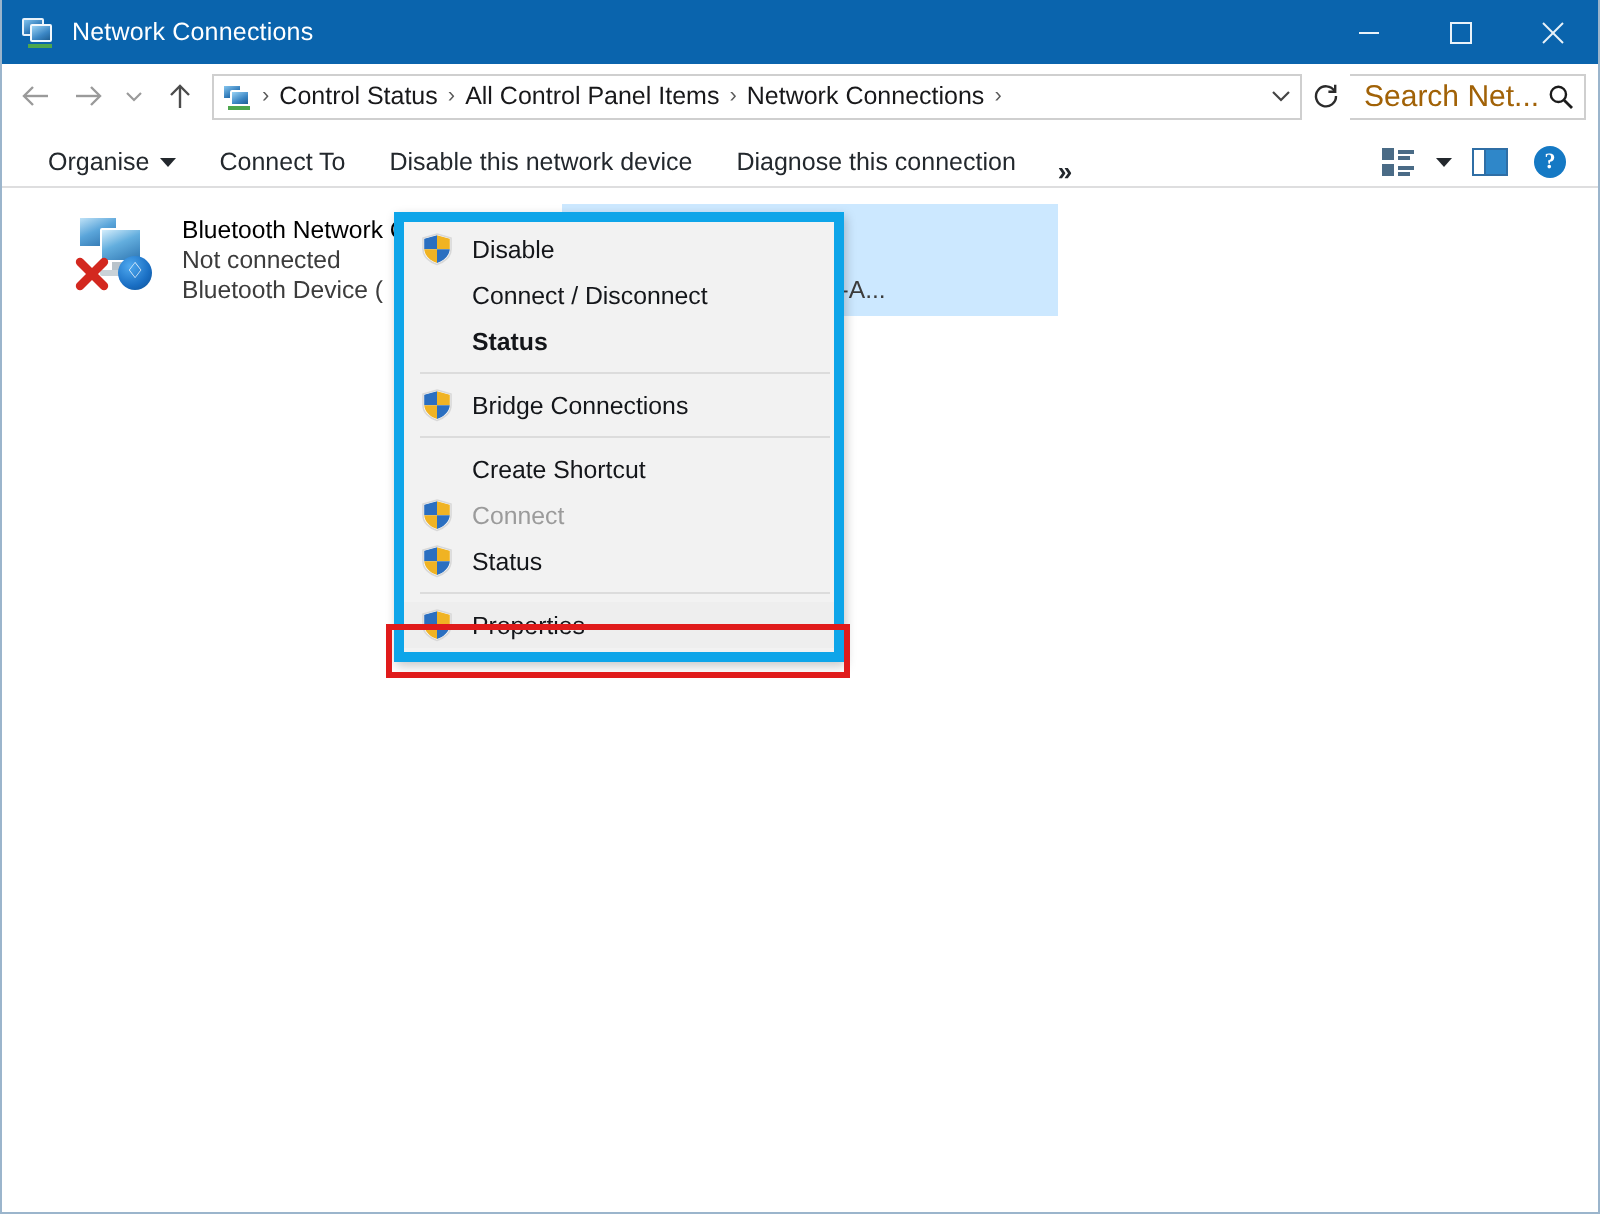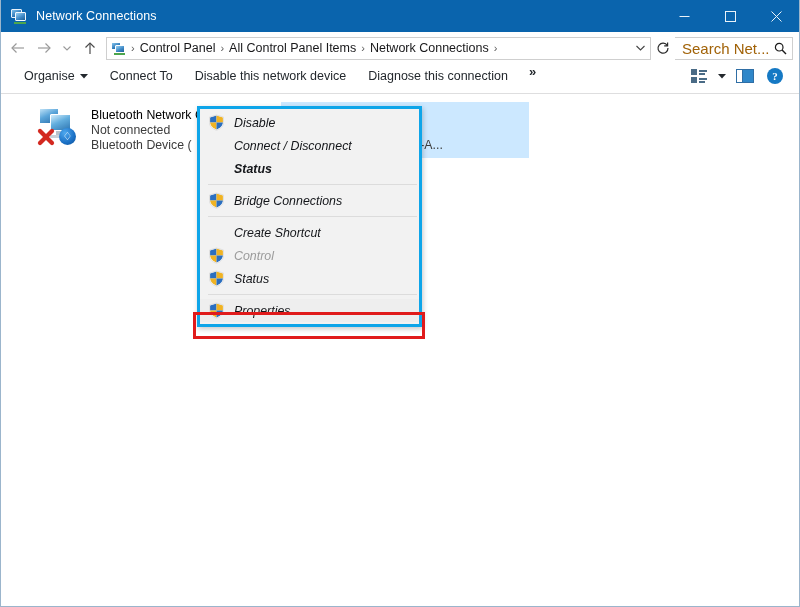--- a/index.html
+++ b/index.html
@@ -173,21 +173,21 @@
   }
   .search-ico { color: #1b1b1b; display: flex; }
 
   
   .toolbar {
     flex: 0 0 30px;
     height: 30px;
     background: #ffffff;
     border-bottom: 1px solid #dededf;
     display: flex;
-    align-items: flex-start;
+    align-items: flex-end;
     padding-left: 12px;
   }
   .tb-item {
     font-size: 12.5px;
     color: #23282d;
     padding: 0 11px;
     height: 24px;
     display: flex;
     align-items: center;
     white-space: nowrap;
@@ -332,25 +332,24 @@
     width: 13px; height: 6px;
     background: #2f88cf;
     border: 1px solid #ffffff;
     border-radius: 1px;
   }
 
   
   .ctxmenu {
     position: absolute;
     background: #f2f2f2;
-    border: 3px solid #0ea5e9;
+    border: 5px solid #0ea5e9;
     box-shadow: 1px 2px 5px rgba(0,0,0,0.22);
     padding: 2px 0;
     z-index: 40;
-    font-style: italic;
   }
   .mi {
     height: 23px;
     display: flex;
     align-items: center;
     padding-left: 8px;
     position: relative;
   }
   .mi-shield {
     width: 17px; height: 17px;
@@ -491,21 +490,21 @@
           </svg>
       </div>
 
       <div class="addr-field">
         <div class="crumb-icon">
           <div class="ci-back"></div>
           <div class="ci-front"></div>
           <div class="ci-base"></div>
         </div>
         <span class="crumb-sep">›</span>
-        <span class="crumb">Control Panel</span>
+        <span class="crumb">Control Status</span>
         <span class="crumb-sep">›</span>
         <span class="crumb">All Control Panel Items</span>
         <span class="crumb-sep">›</span>
         <span class="crumb">Network Connections</span>
         <span class="crumb-sep">›</span>
         <span class="addr-spacer"></span>
         <span class="addr-chev">
           <svg width="11" height="8" viewBox="0 0 11 8">
               <polyline points="1.5,2 5.5,6 9.5,2" fill="none" stroke="currentColor" stroke-width="1.1"></polyline>
             </svg>
@@ -666,21 +665,21 @@
           <span class="mi-shield">
             <svg width="17" height="17" viewBox="0 0 17 17">
               <path d="M8.5 1 L15.5 3 V8.6 C15.5 12.3 12.4 15 8.5 16.2 C4.6 15 1.5 12.3 1.5 8.6 V3 Z" fill="#ffffff"></path>
               <path d="M8.5 1.6 L8.5 8.6 L2.1 8.6 V3.4 Z" fill="#2b6fc0"></path>
               <path d="M8.5 1.6 L14.9 3.4 V8.6 L8.5 8.6 Z" fill="#f0b323"></path>
               <path d="M2.1 8.6 L8.5 8.6 V15.5 C5.1 14.4 2.4 12 2.1 8.6 Z" fill="#f0b323"></path>
               <path d="M8.5 8.6 L14.9 8.6 C14.6 12 11.9 14.4 8.5 15.5 Z" fill="#2b6fc0"></path>
               <path d="M8.5 1 L15.5 3 V8.6 C15.5 12.3 12.4 15 8.5 16.2 C4.6 15 1.5 12.3 1.5 8.6 V3 Z" fill="none" stroke="#d8d8d8" stroke-width="0.8"></path>
             </svg>
           </span>
-          <span class="mi-label disabled">Control</span>
+          <span class="mi-label disabled">Connect</span>
         </div>
 
         <div class="mi">
           <span class="mi-shield">
             <svg width="17" height="17" viewBox="0 0 17 17">
               <path d="M8.5 1 L15.5 3 V8.6 C15.5 12.3 12.4 15 8.5 16.2 C4.6 15 1.5 12.3 1.5 8.6 V3 Z" fill="#ffffff"></path>
               <path d="M8.5 1.6 L8.5 8.6 L2.1 8.6 V3.4 Z" fill="#2b6fc0"></path>
               <path d="M8.5 1.6 L14.9 3.4 V8.6 L8.5 8.6 Z" fill="#f0b323"></path>
               <path d="M2.1 8.6 L8.5 8.6 V15.5 C5.1 14.4 2.4 12 2.1 8.6 Z" fill="#f0b323"></path>
               <path d="M8.5 8.6 L14.9 8.6 C14.6 12 11.9 14.4 8.5 15.5 Z" fill="#2b6fc0"></path>

